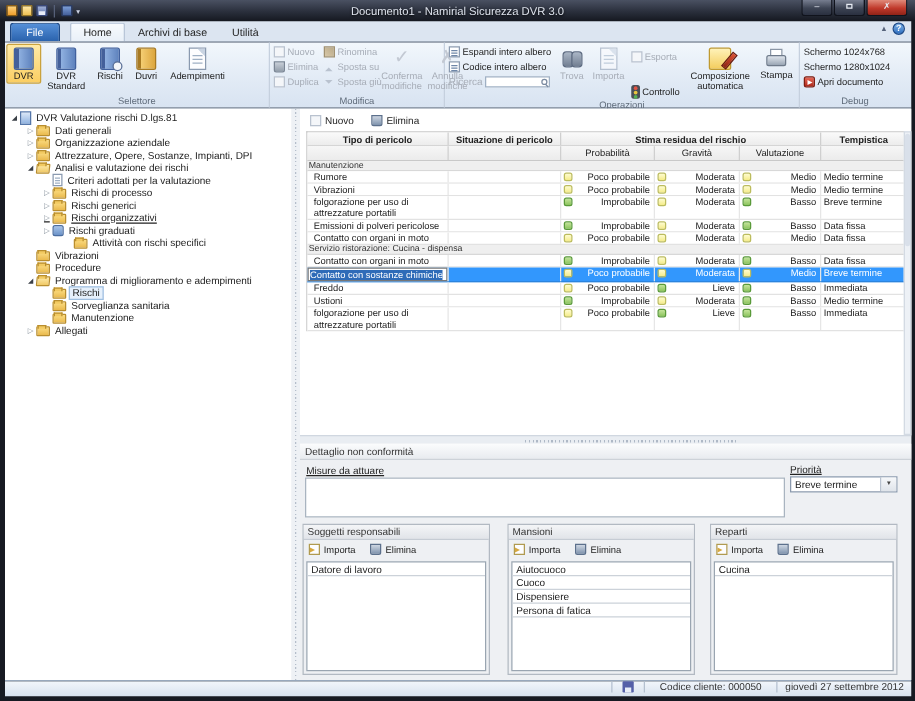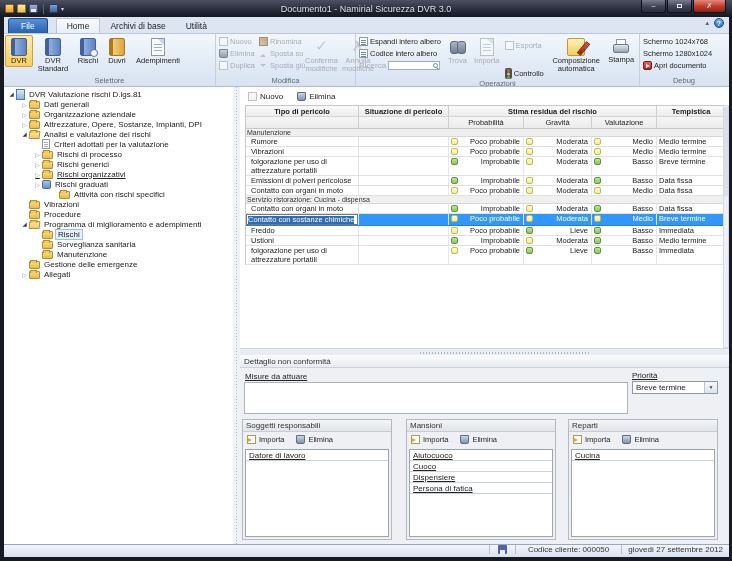--- a/index.html
+++ b/index.html
@@ -142,21 +142,21 @@
   #prio-dd { position:absolute; left:392px; top:26px; width:86px; height:13px; background:#fff; border:1px solid #8a99ad; display:flex; align-items:center; }
   #prio-dd .val { flex:1; padding-left:3px; }
   #prio-dd .arrow { width:13px; height:11px; border-left:1px solid #b9c2cf; background:linear-gradient(#f6f8fa,#dfe4ea); text-align:center; font-size:5px; line-height:11px; color:#444; }
   .box { position:absolute; top:64px; width:150px; height:121px; border:1px solid #b2b9c2; background:#eef0f3; display:flex; flex-direction:column; }
   #box-0 { left:2px; } #box-1 { left:166px; } #box-2 { left:328px; }
   .box-title { height:12px; line-height:12px; background:linear-gradient(#f4f5f7,#e1e4e9); border-bottom:1px solid #c6ccd4; padding-left:3px; color:#333; }
   .box-toolbar { height:15px; display:flex; align-items:center; gap:12px; padding-left:4px; }
   .box-toolbar .flatbtn { font-size:7.5px; }
   .sic-import { background:#fdfdfe; border:1px solid #b09a50; }
   .sic-import::after { content:""; position:absolute; left:0; top:2px; border:2px solid transparent; border-left:4px solid #d7a83f; }
-  .list { flex:1; margin:2px; border:1px solid #9aa5b1; background:#fff; overflow:hidden;text-decoration:underline; }
+  .list { flex:1; margin:2px; border:1px solid #9aa5b1; background:#fff; overflow:hidden; }
   .list-row { height:11px; line-height:11px; border-bottom:1px solid #ccd2d9; padding-left:3px; white-space:nowrap; }
   
   #statusbar { position:absolute; top:544px; left:4px; right:3px; height:13px;
     background:linear-gradient(#f2f6fb,#d8e2ef); border-top:1px solid #98a8bc; display:flex; align-items:flex-start; justify-content:flex-end; font-size:8px; color:#333; }
   .ssep { width:1px; height:9px; background:#b4c0cf; }
   .sitem { padding:0 12px; }
   .floppy { width:9px; height:9px; background:#5560a8; border-radius:1px; position:relative; margin:0 8px; }
   .floppy::after { content:""; position:absolute; left:2px; bottom:0; width:5px; height:4px; background:#e8edf8; }
 </style>
 </head>
@@ -412,25 +412,20 @@
           <span class="chev"></span>
           <span class="ti i-folder"></span>
           <span class="tl">Sorveglianza sanitaria</span>
         </div>
         <div class="tree-item" style="padding-left: 29px;">
           <span class="chev"></span>
           <span class="ti i-folder"></span>
           <span class="tl">Manutenzione</span>
         </div>
         <div class="tree-item" style="padding-left: 16px;">
-          <span class="chev"></span>
-          <span class="ti i-folder"></span>
-          <span class="tl">Gestione delle emergenze</span>
-        </div>
-        <div class="tree-item" style="padding-left: 16px;">
           <span class="chev">▷</span>
           <span class="ti i-folder"></span>
           <span class="tl">Allegati</span>
         </div>
       </div>
     <div id="vsplit"></div>
 
     <div id="right">
       <div id="rtop">
         <div id="rtoolbar">

